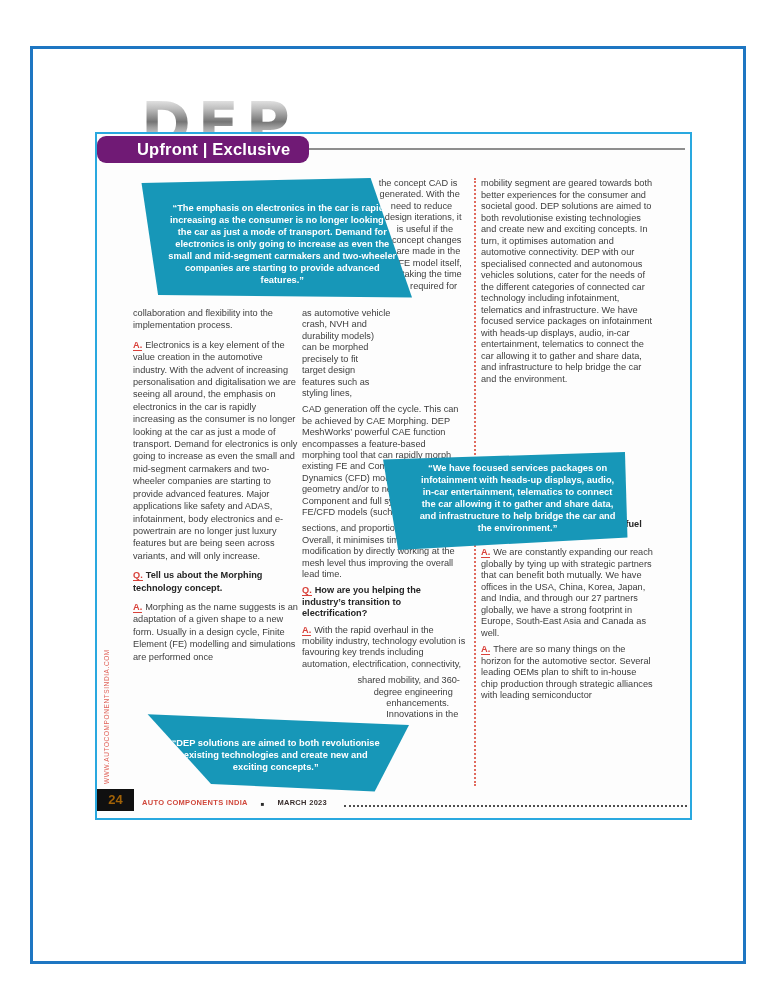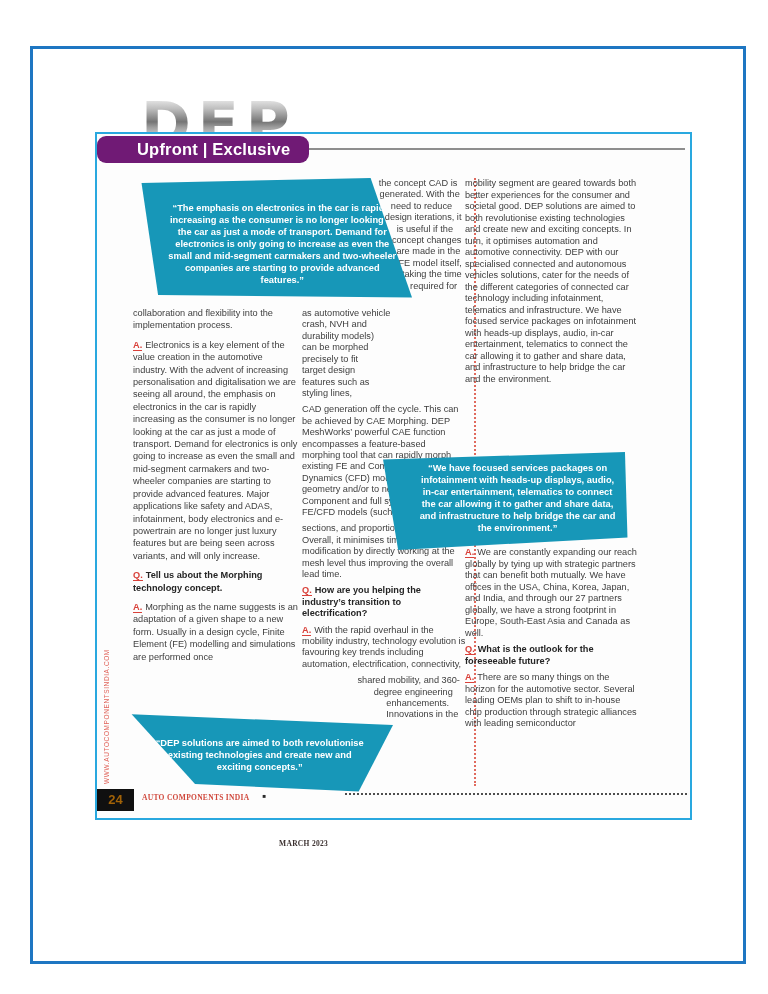--- a/index.html
+++ b/index.html
@@ -34,34 +34,34 @@
     display:block;color:#fff;font-weight:800;font-size:16.5px;line-height:27px;
     padding-left:40px;letter-spacing:0.2px;transform:scaleY(1.05);transform-origin:left center;
   }
   .head-rule{position:absolute;left:212px;top:14px;width:376px;height:2px;background:#8d8d8d;}
   
   .quote{position:absolute;background:#1797b8;z-index:2;}
   .quote1{left:39px;top:44px;width:276px;height:122px;
     clip-path:polygon(2% 4%,85% 0%,100% 98%,8% 96%);}
   .quote2{left:281px;top:315px;width:252px;height:104px;
     clip-path:polygon(2% 10%,98% 3%,99% 85%,8% 97%);}
-  .quote3{left:32px;top:576px;width:264px;height:84px;
+  .quote3{left:48px;top:576px;width:264px;height:84px;
     clip-path:polygon(1% 5%,100% 18%,87% 97%,25% 88%);}
   .quote-inner{
     position:absolute;left:11%;right:5%;color:#fff;font-weight:700;
     font-size:9.3px;line-height:12px;text-align:center;
   }
   .quote1 .quote-inner{top:24px;}
   .quote2 .quote-inner{top:13px;margin-left:12px;}
   .quote3 .quote-inner{top:27px;left:8%;right:9%;}
   
   .col{position:absolute;font-size:9.2px;line-height:11.5px;color:#3d3d3d;z-index:1;}
   .col-left{left:36px;top:173px;width:166px;line-height:12.4px;}
   .col-mid{left:205px;top:44px;width:164px;line-height:11.4px;}
-  .col-right{left:368px;top:44px;width:172px;}
+  .col-right{left:384px;top:44px;width:172px;}
   .blk{margin:0 0 5px 0;}
   .col-left .blk{margin-bottom:7px;}
   .q{font-weight:700;color:#252525;margin-top:3px;}
   .mark{color:#d9413a;font-weight:700;border-bottom:1.5px solid #d9413a;margin-right:3px;}
   .tri{display:block;float:left;}
   .tri1{width:104px;height:130px;shape-outside:polygon(0 0,62% 0,100% 100%,0 100%);}
   .tri2{width:96px;height:70px;shape-outside:polygon(0 0,42% 0,100% 100%,0 100%);}
   .wrap-tri1,.wrap-tri2{text-align:center;}
   .narrow-l{width:82px;}
   .col-rule{position:absolute;left:377px;top:44px;height:608px;width:0;
@@ -72,21 +72,21 @@
     writing-mode:vertical-rl;transform:rotate(180deg);
     font-size:6.5px;letter-spacing:0.6px;color:#e0635a;z-index:1;
   }
   
   .page-num{
     position:absolute;left:0;top:655px;width:37px;height:22px;background:#101010;
     color:#a16207;font-weight:700;font-size:13px;line-height:22px;text-align:center;z-index:3;
   }
   .foot-line{
     position:absolute;left:45px;top:659px;width:545px;height:14px;
-    display:flex;align-items:flex-start;gap:13px;z-index:3;font-family:Liberation Serif, serif;
+    display:flex;align-items:flex-end;gap:13px;z-index:3;
   }
   .foot-mag{color:#d0483c;font-weight:700;font-size:7.5px;letter-spacing:0.3px;white-space:nowrap;}
   .foot-sep{color:#2b2b2b;font-size:6px;}
   .foot-issue{color:#3a2f2e;font-weight:700;font-size:7.5px;letter-spacing:0.3px;white-space:nowrap;margin-top:46px;}
   .foot-dots{flex:1;border-top:2px dotted #4e4e4e;margin-left:4px;height:0;}
 </style>
 </head>
 <body>
 
 <div class="frame">
@@ -127,21 +127,20 @@
       <p class="blk body"><span>sections, and proportions among others. Overall, it minimises time in design modification by directly working at the mesh level thus improving the overall lead time.</span></p>
       <p class="blk q"><span class="mark">Q.</span><span>How are you helping the industry’s transition to electrification?</span></p>
       <p class="blk body"><span class="mark">A.</span><span>With the rapid overhaul in the mobility industry, technology evolution is favouring key trends including automation, electrification, connectivity,</span></p>
       <p class="blk body wrap-tri2"><span class="tri tri2"></span><span>shared mobility, and 360-degree engineering enhancements. Innovations in the</span></p>
     </div>
   <div class="col col-right">
       <p class="blk body"><span>mobility segment are geared towards both better experiences for the consumer and societal good. DEP solutions are aimed to both revolutionise existing technologies and create new and exciting concepts. In turn, it optimises automation and automotive connectivity. DEP with our specialised connected and autonomous vehicles solutions, cater for the needs of the different categories of connected car technology including infotainment, telematics and infrastructure. We have focused service packages on infotainment with heads-up displays, audio, in-car entertainment, telematics to connect the car allowing it to gather and share data, and infrastructure to help bridge the car and the environment.</span></p>
       <div style="height: 126px;"></div>
       <p class="blk q"><span class="mark">Q.</span><span>Any collaborations that could fuel growth plans?</span></p>
       <p class="blk body"><span class="mark">A.</span><span>We are constantly expanding our reach globally by tying up with strategic partners that can benefit both mutually. We have offices in the USA, China, Korea, Japan, and India, and through our 27 partners globally, we have a strong footprint in Europe, South-East Asia and Canada as well.</span></p>
-      <p class="blk q"><span class="mark">Q.</span><span>What is the outlook for the foreseeable future?</span></p>
       <p class="blk body"><span class="mark">A.</span><span>There are so many things on the horizon for the automotive sector. Several leading OEMs plan to shift to in-house chip production through strategic alliances with leading semiconductor</span></p>
     </div>
 
   <div class="side-url">WWW.AUTOCOMPONENTSINDIA.COM</div>
 
   <div class="page-num">24</div>
   <div class="foot-line">
     <span class="foot-mag">AUTO COMPONENTS INDIA</span>
     <span class="foot-sep">■</span>
     <span class="foot-issue">MARCH 2023</span>

